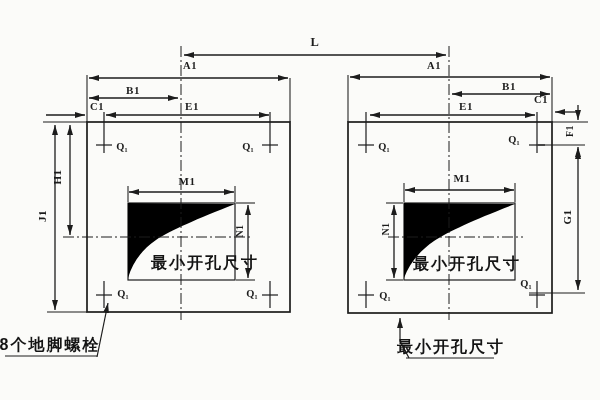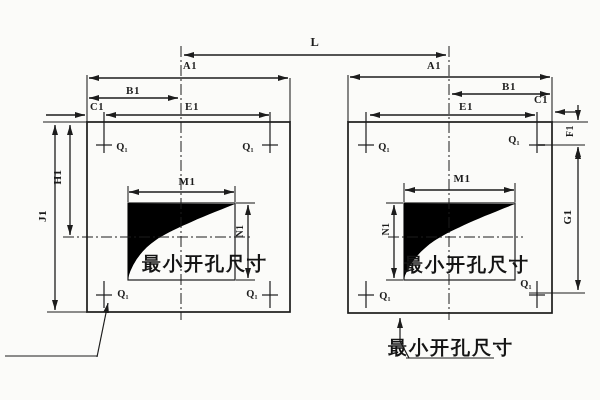--- a/index.html
+++ b/index.html
@@ -10,21 +10,21 @@
   }
   #fig svg{position:absolute;left:0;top:0;}
   .lbl{
     position:absolute;transform:translate(-50%,-50%);
     font-size:11px;font-weight:bold;color:#1c1c1c;
     white-space:nowrap;letter-spacing:.5px;line-height:1;
   }
   .rot{transform:translate(-50%,-50%) rotate(-90deg);}
   .cjk{
     font-family:"Liberation Sans", sans-serif;
-    font-weight:600;font-size:19px;letter-spacing:2px;color:#141414;
+    font-weight:600;font-size:16px;letter-spacing:2px;color:#141414;
   }
   .qlbl{font-size:10.5px;letter-spacing:0;}
 </style>
 </head>
 <body>
 
 <div id="fig">
 
   <svg width="600" height="400" viewBox="0 0 600 400">
     <defs>
@@ -178,15 +178,16 @@
   <span class="lbl qlbl" style="left:123px;top:294px">Q₁</span>
   <span class="lbl qlbl" style="left:252px;top:294px">Q₁</span>
   <span class="lbl qlbl" style="left:384px;top:147px">Q₁</span>
   <span class="lbl qlbl" style="left:514px;top:140px">Q₁</span>
   <span class="lbl qlbl" style="left:385px;top:296px">Q₁</span>
   <span class="lbl qlbl" style="left:526px;top:284px">Q₁</span>
 
   <span class="lbl cjk" style="left:205px;top:263px">最小开孔尺寸</span>
   <span class="lbl cjk" style="left:467px;top:264px">最小开孔尺寸</span>
 
+  <span class="lbl cjk" style="left:50px;top:345px">8个地脚螺栓</span>
   <span class="lbl cjk" style="left:451px;top:347px">最小开孔尺寸</span>
 
 </div>
 
 </body></html>

